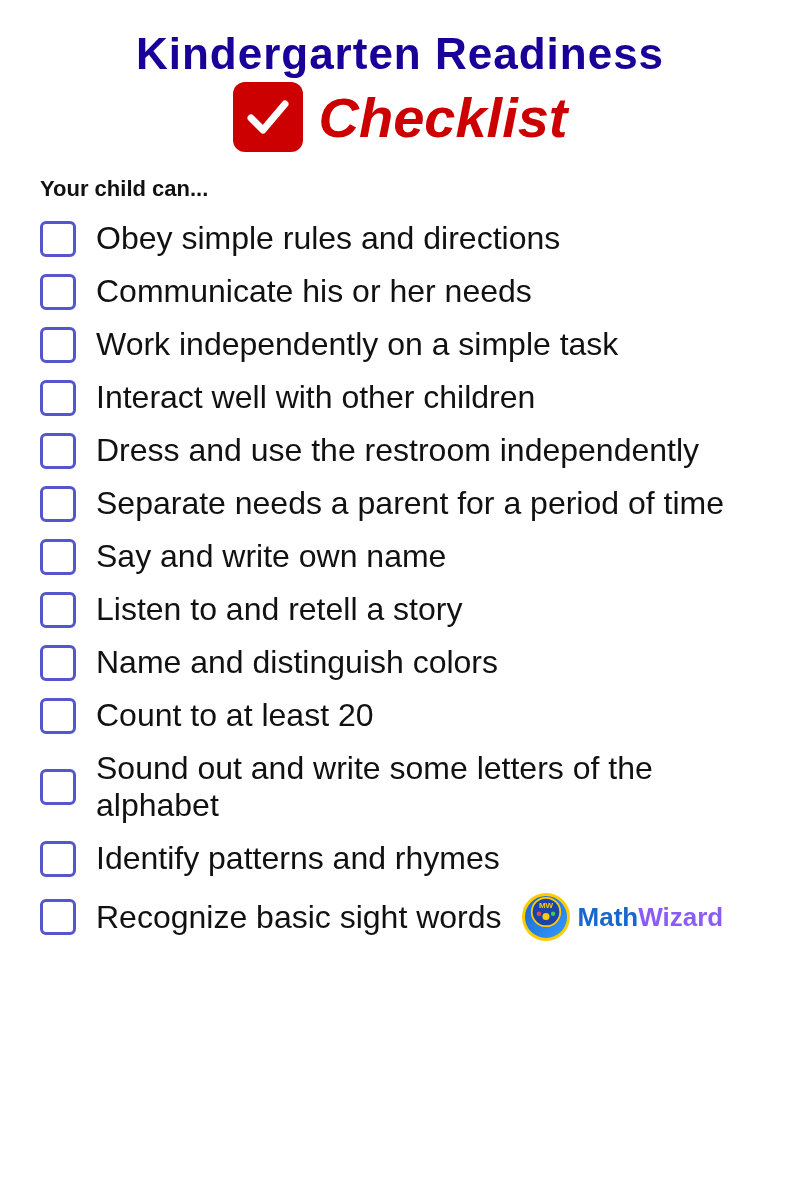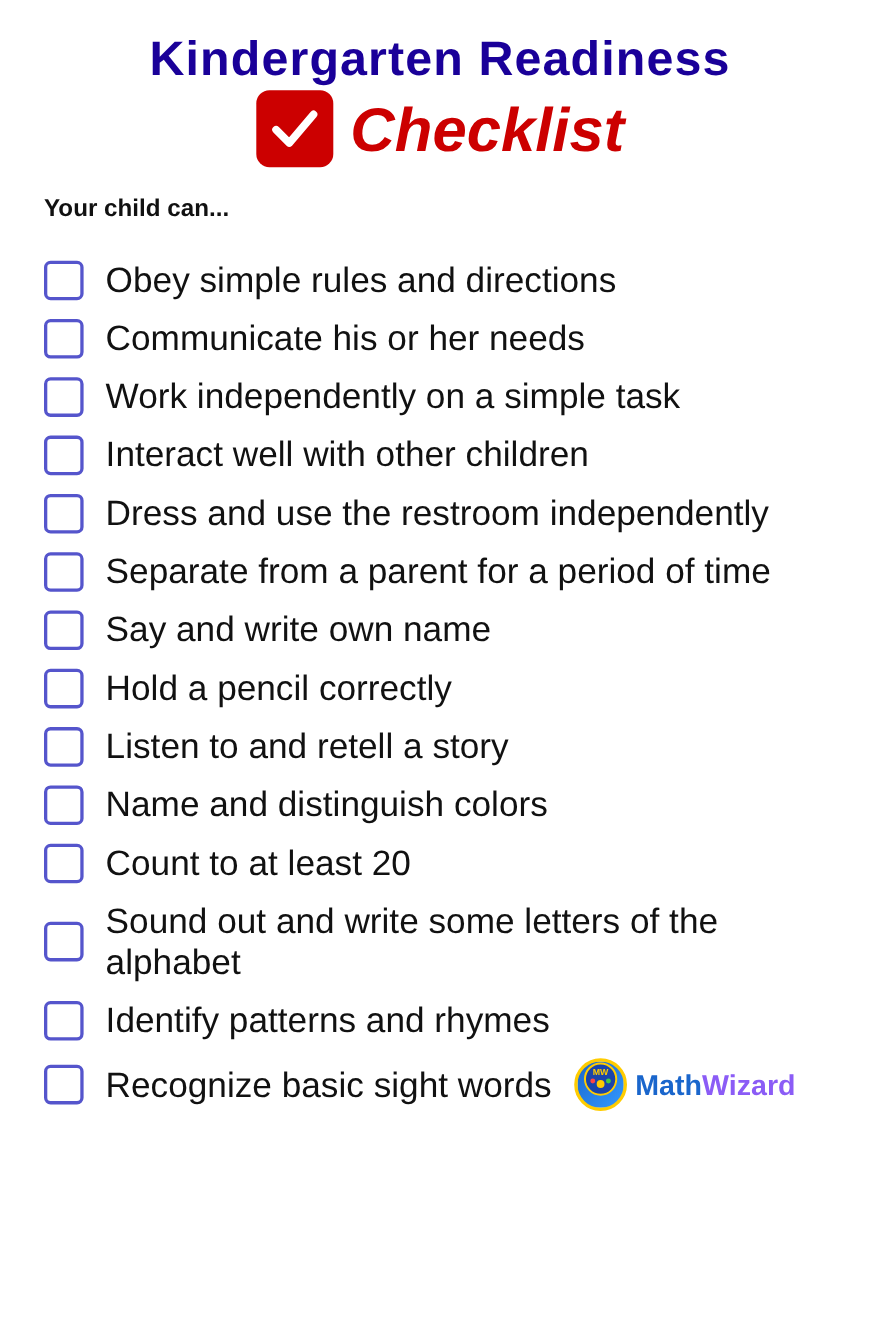--- a/index.html
+++ b/index.html
@@ -44,21 +44,21 @@
     .checklist-word {
       font-size: 56px;
       font-weight: 900;
       color: #cc0000;
       font-style: italic;
     }
     .subtitle {
       font-size: 22px;
       font-weight: 800;
       color: #111111;
-      margin-bottom: 26px;
+      margin-bottom: 10px;
       margin-top: 8px;
     }
     .checklist-items {
       list-style: none;
     }
     .checklist-item {
       display: flex;
       align-items: center;
       padding: 8px 0;
       border-bottom: none;
@@ -131,29 +131,25 @@
     <li class="checklist-item">
         <div class="check-box"></div>
         <span class="item-text">Interact well with other children</span>
       </li>
     <li class="checklist-item">
         <div class="check-box"></div>
         <span class="item-text">Dress and use the restroom independently</span>
       </li>
     <li class="checklist-item">
         <div class="check-box"></div>
-        <span class="item-text">Separate from a parent for a period of time</span>
+        <span class="item-text">Separate needs a parent for a period of time</span>
       </li>
     <li class="checklist-item">
         <div class="check-box"></div>
         <span class="item-text">Say and write own name</span>
-      </li>
-    <li class="checklist-item">
-        <div class="check-box"></div>
-        <span class="item-text">Hold a pencil correctly</span>
       </li>
     <li class="checklist-item">
         <div class="check-box"></div>
         <span class="item-text">Listen to and retell a story</span>
       </li>
     <li class="checklist-item">
         <div class="check-box"></div>
         <span class="item-text">Name and distinguish colors</span>
       </li>
     <li class="checklist-item">

